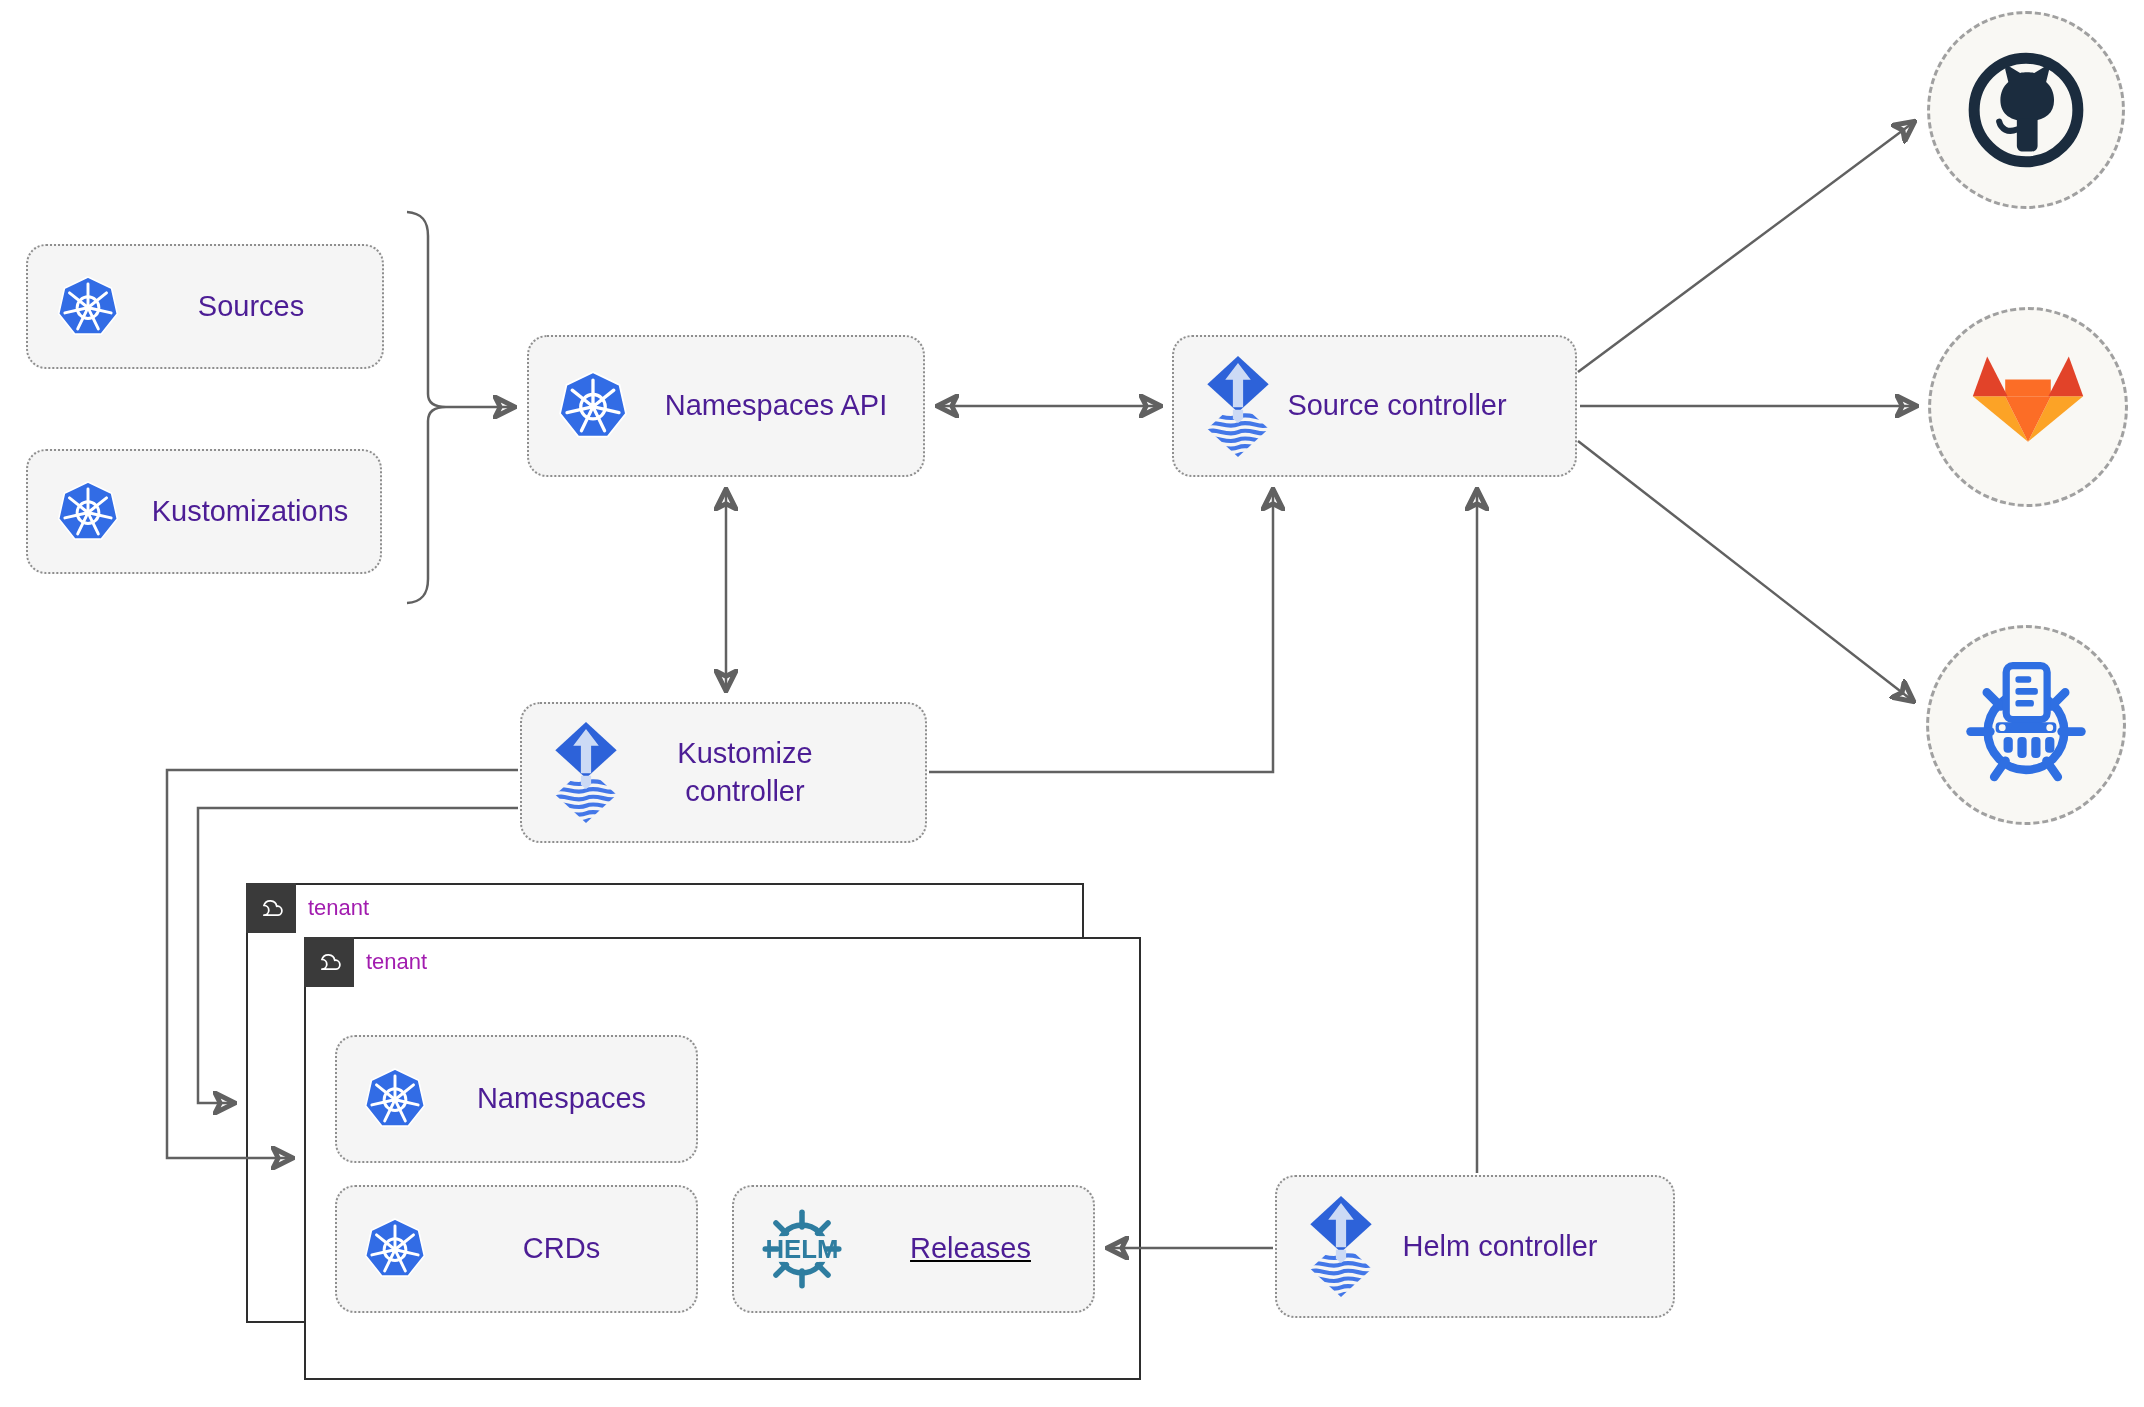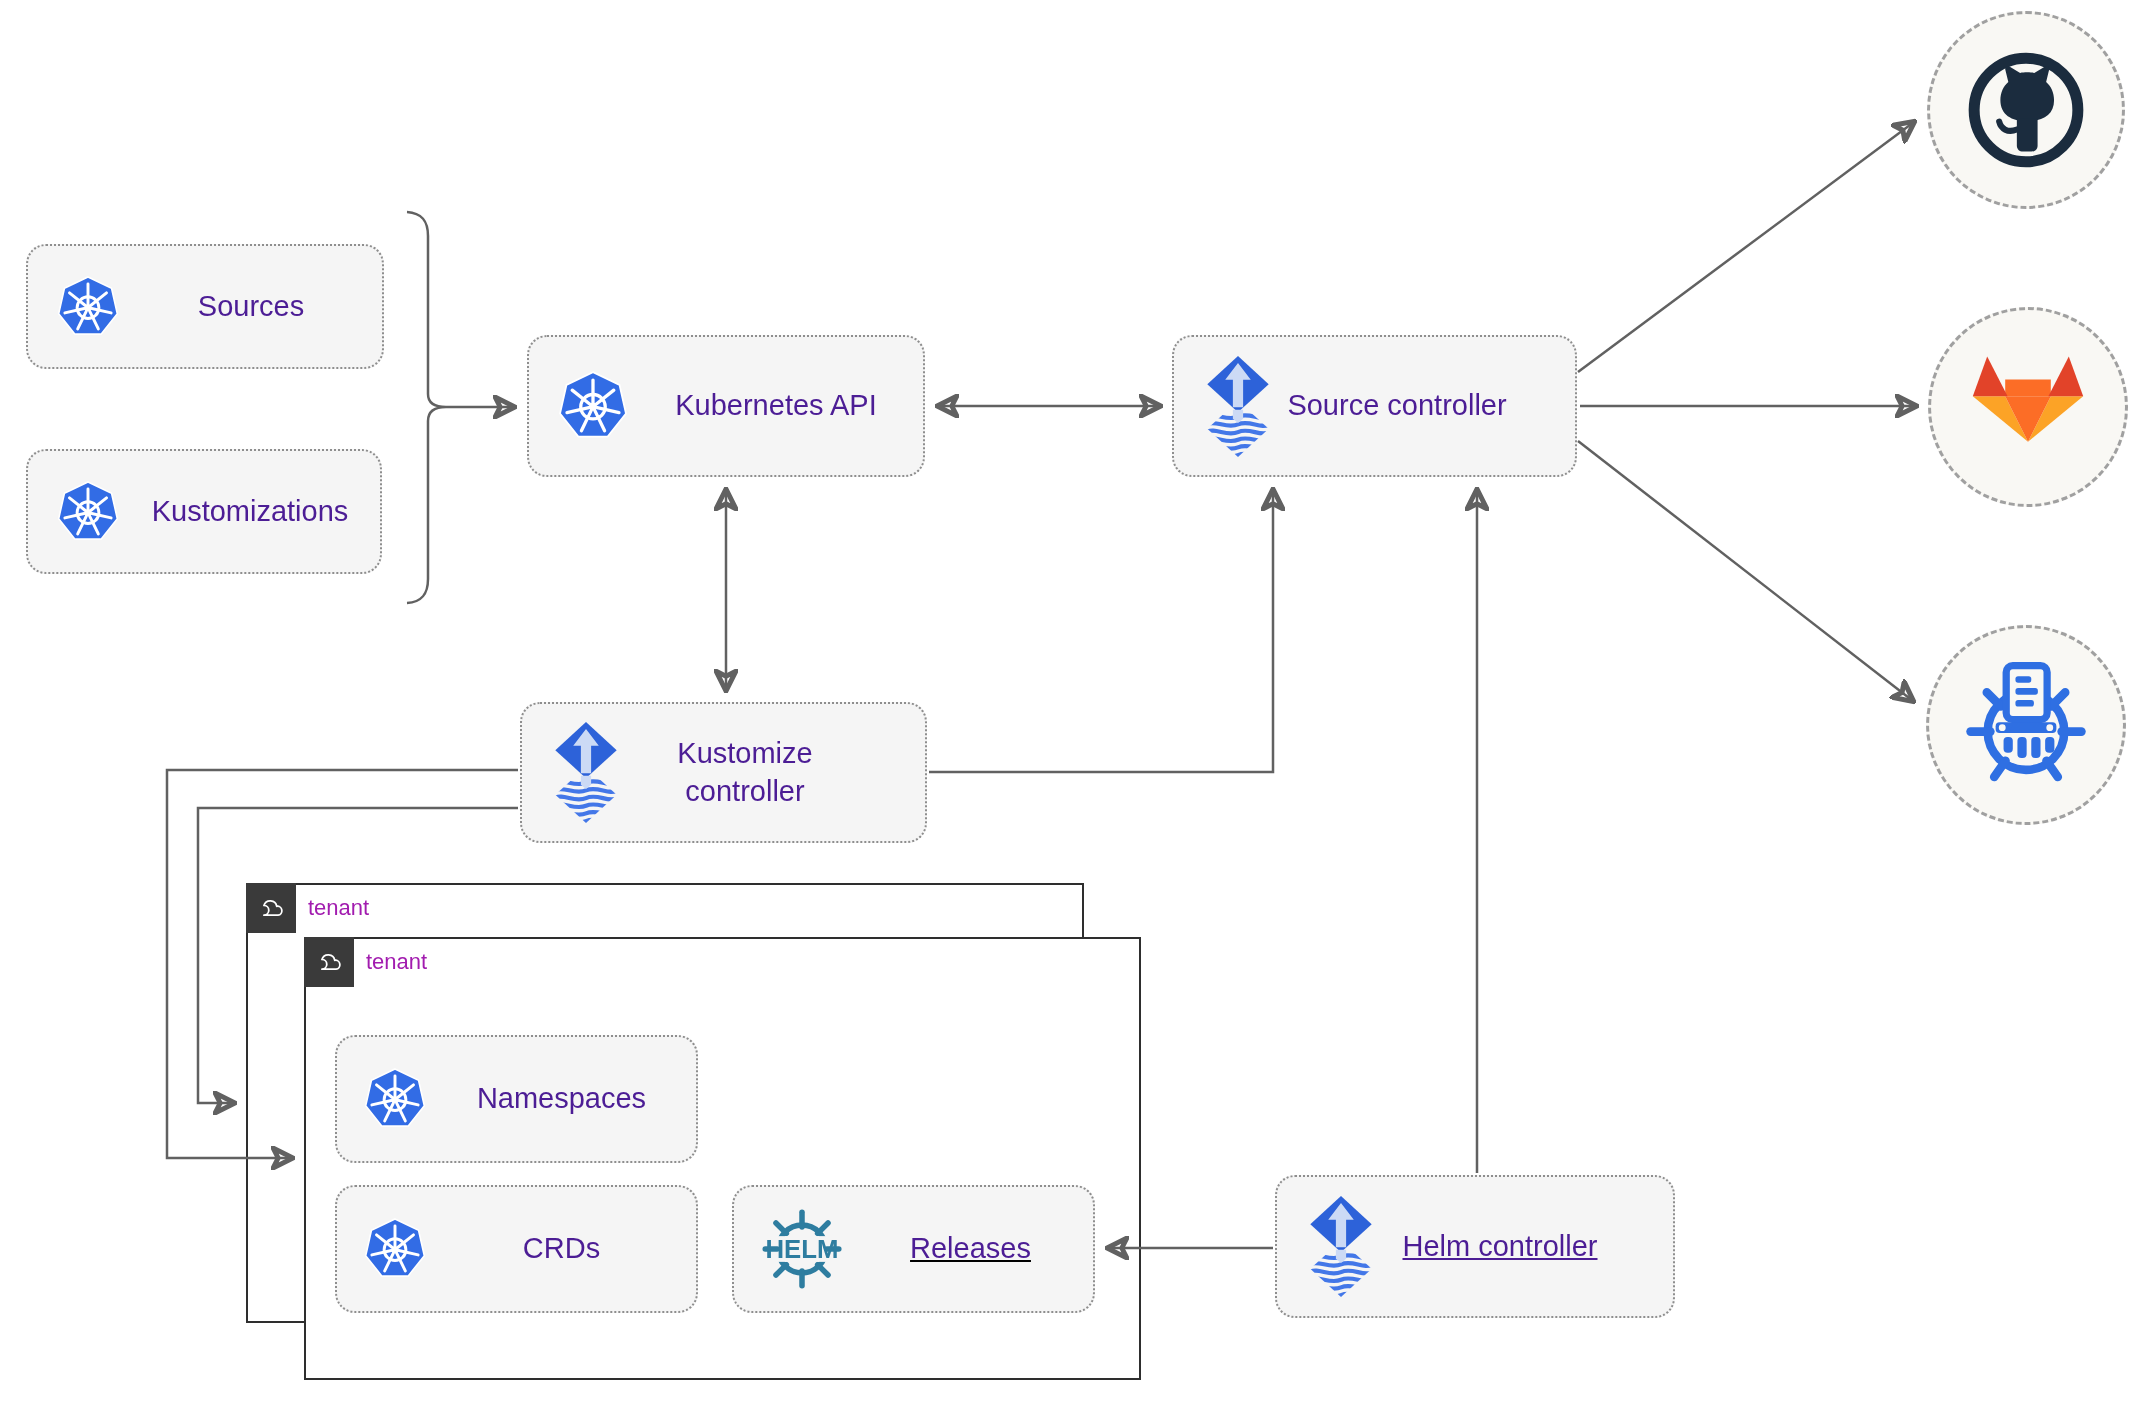--- a/index.html
+++ b/index.html
@@ -176,21 +176,21 @@
       </span>
     <span class="nlabel">Kustomizations</span>
   </div>
 
   <div class="node" style="left:527px; top:335px; width:398px; height:142px;">
     <span class="nicon" style="margin-left:28px;">
       <svg width="72" height="72">
           <use href="#sym-k8s"></use>
         </svg>
       </span>
-    <span class="nlabel">Kubernetes API</span>
+    <span class="nlabel">Namespaces API</span>
   </div>
 
   <div class="node" style="left:1172px; top:335px; width:405px; height:142px;">
     <span class="nicon" style="margin-left:32px;">
       <svg width="64" height="101">
           <use href="#sym-flux"></use>
         </svg>
       </span>
     <span class="nlabel" style="max-width:230px;">Source controller</span>
   </div>
@@ -203,21 +203,21 @@
       </span>
     <span class="nlabel" style="max-width:230px;">Kustomize controller</span>
   </div>
 
   <div class="node" style="left:1275px; top:1175px; width:400px; height:143px;">
     <span class="nicon" style="margin-left:32px;">
       <svg width="64" height="101">
           <use href="#sym-flux"></use>
         </svg>
       </span>
-    <span class="nlabel" style="max-width:230px;text-decoration:underline;">Helm controller</span>
+    <span class="nlabel" style="max-width:230px;">Helm controller</span>
   </div>
 
   <div class="node" style="left:335px; top:1035px; width:363px; height:128px;">
     <span class="nicon" style="margin-left:26px;">
       <svg width="64" height="64">
           <use href="#sym-k8s"></use>
         </svg>
       </span>
     <span class="nlabel">Namespaces</span>
   </div>

